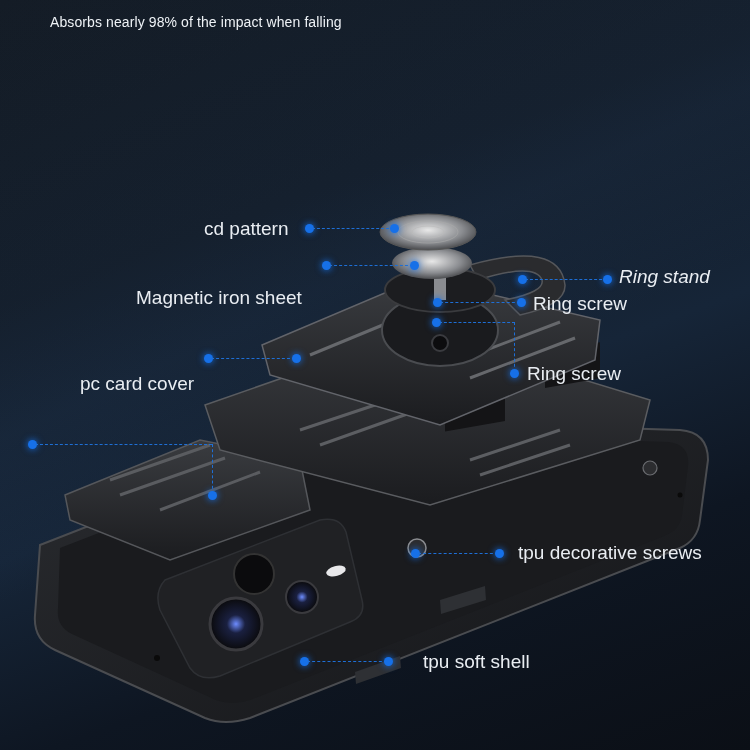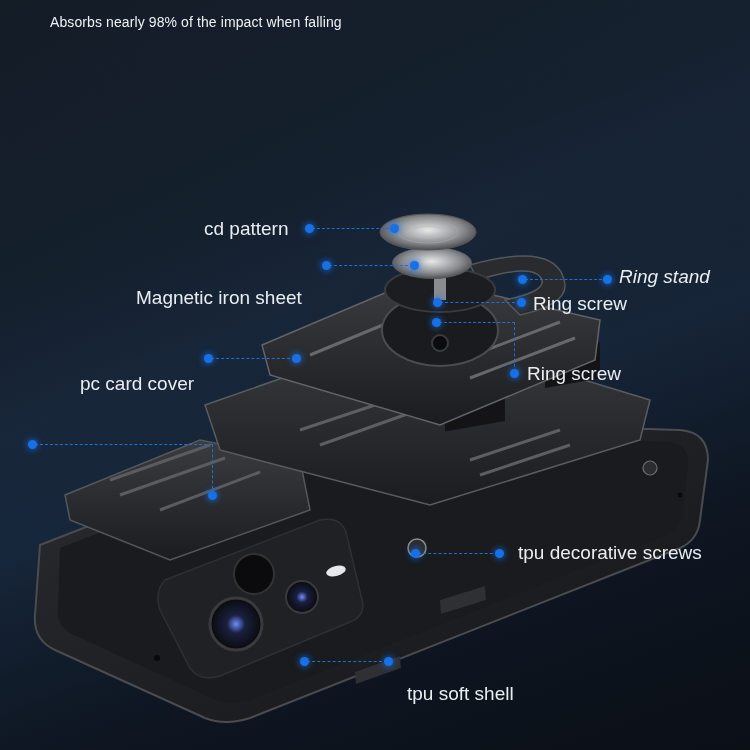--- a/index.html
+++ b/index.html
@@ -128,15 +128,15 @@
   <div class="dot" style="left:208px;top:491px;"></div>
 
   <div class="dot" style="left:411px;top:549px;"></div>
   <div class="hline" style="left:418px;top:553px;width:80px;"></div>
   <div class="dot" style="left:495px;top:549px;"></div>
   <div class="label" style="left:518px;top:542px;">tpu decorative screws</div>
 
   <div class="dot" style="left:300px;top:657px;"></div>
   <div class="hline" style="left:307px;top:661px;width:80px;"></div>
   <div class="dot" style="left:384px;top:657px;"></div>
-  <div class="label" style="left:407px;top:651px;margin-top:32px;">tpu soft shell</div>
+  <div class="label" style="left:423px;top:651px;">tpu soft shell</div>
 
 </div>
 
 </body></html>

